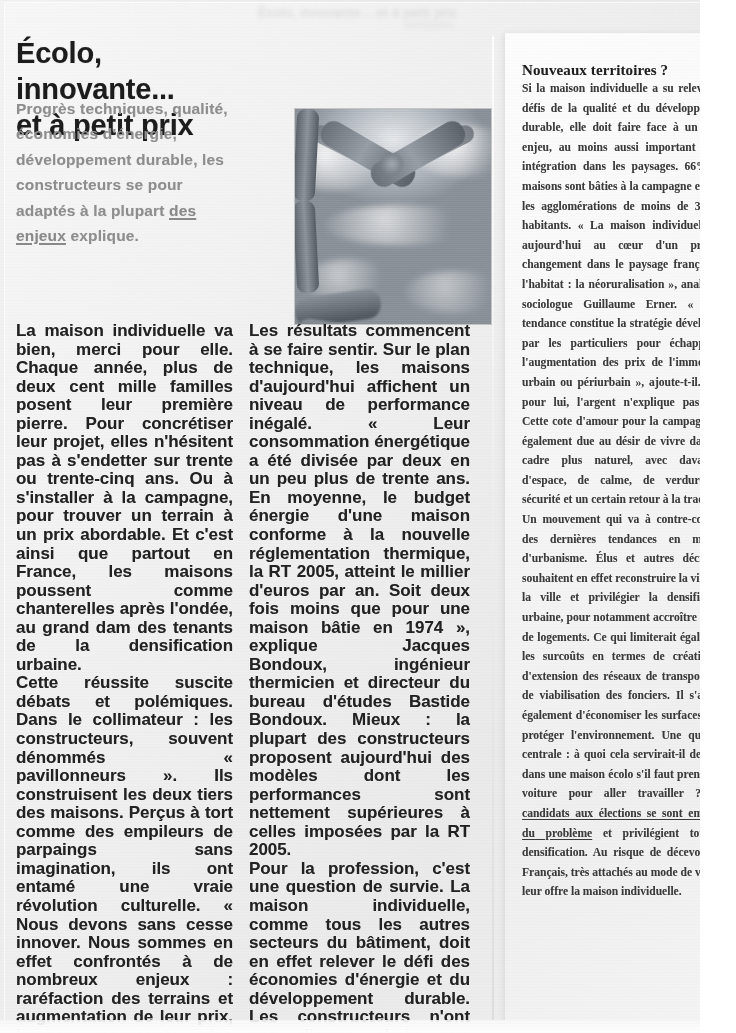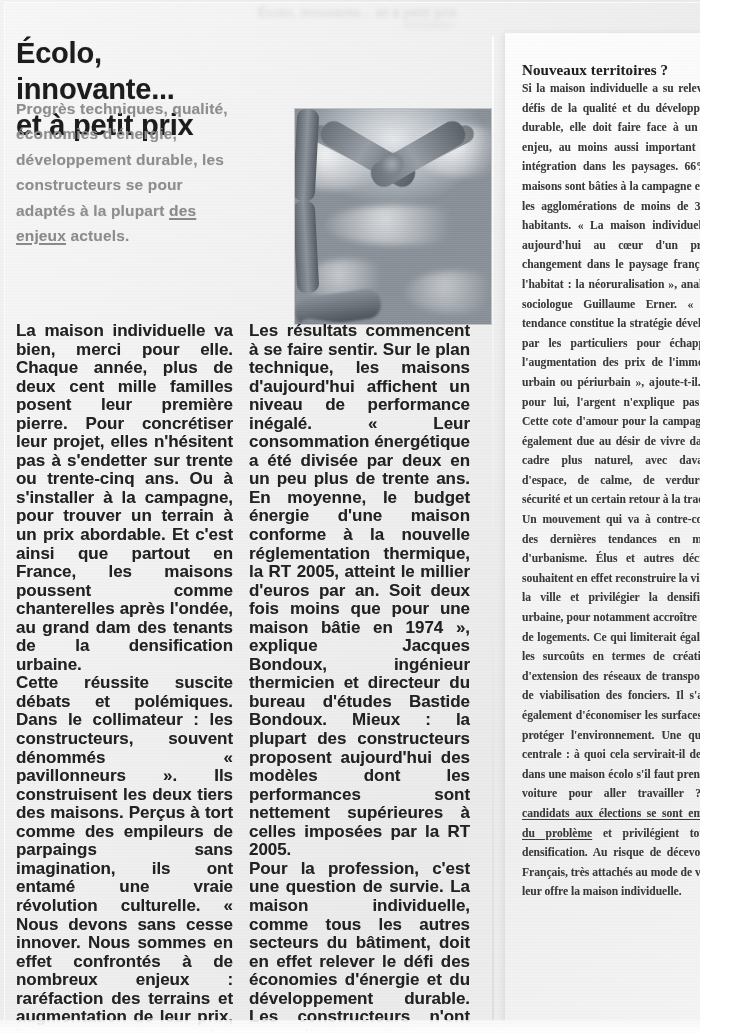--- a/index.html
+++ b/index.html
@@ -184,21 +184,21 @@
 
   <div class="ghost-strip">Écolo, innovante... et à petit prix</div>
   <div class="ghost-strip2">territoires</div>
 
   <h1 class="headline">
     <span>Écolo, innovante...</span>
     <span class="l2">et à petit prix</span>
   </h1>
 
   <div class="standfirst">
-    <span>Progrès techniques, qualité, économies d'énergie, développement durable, les constructeurs se pour adaptés à la plupart </span><span class="hl">des enjeux</span><span> actuels.</span>
+    <span>Progrès techniques, qualité, économies d'énergie, développement durable, les constructeurs se pour adaptés à la plupart </span><span class="hl">des enjeux</span><span> explique.</span>
   </div>
 
   <figure class="photo">
     <div class="sky"></div>
     <div class="cloud c1"></div>
     <div class="cloud c2"></div>
     <div class="cloud c3"></div>
     <div class="cloud c4"></div>
     <div class="cloud c5"></div>
     <div class="arm fingL"></div>

